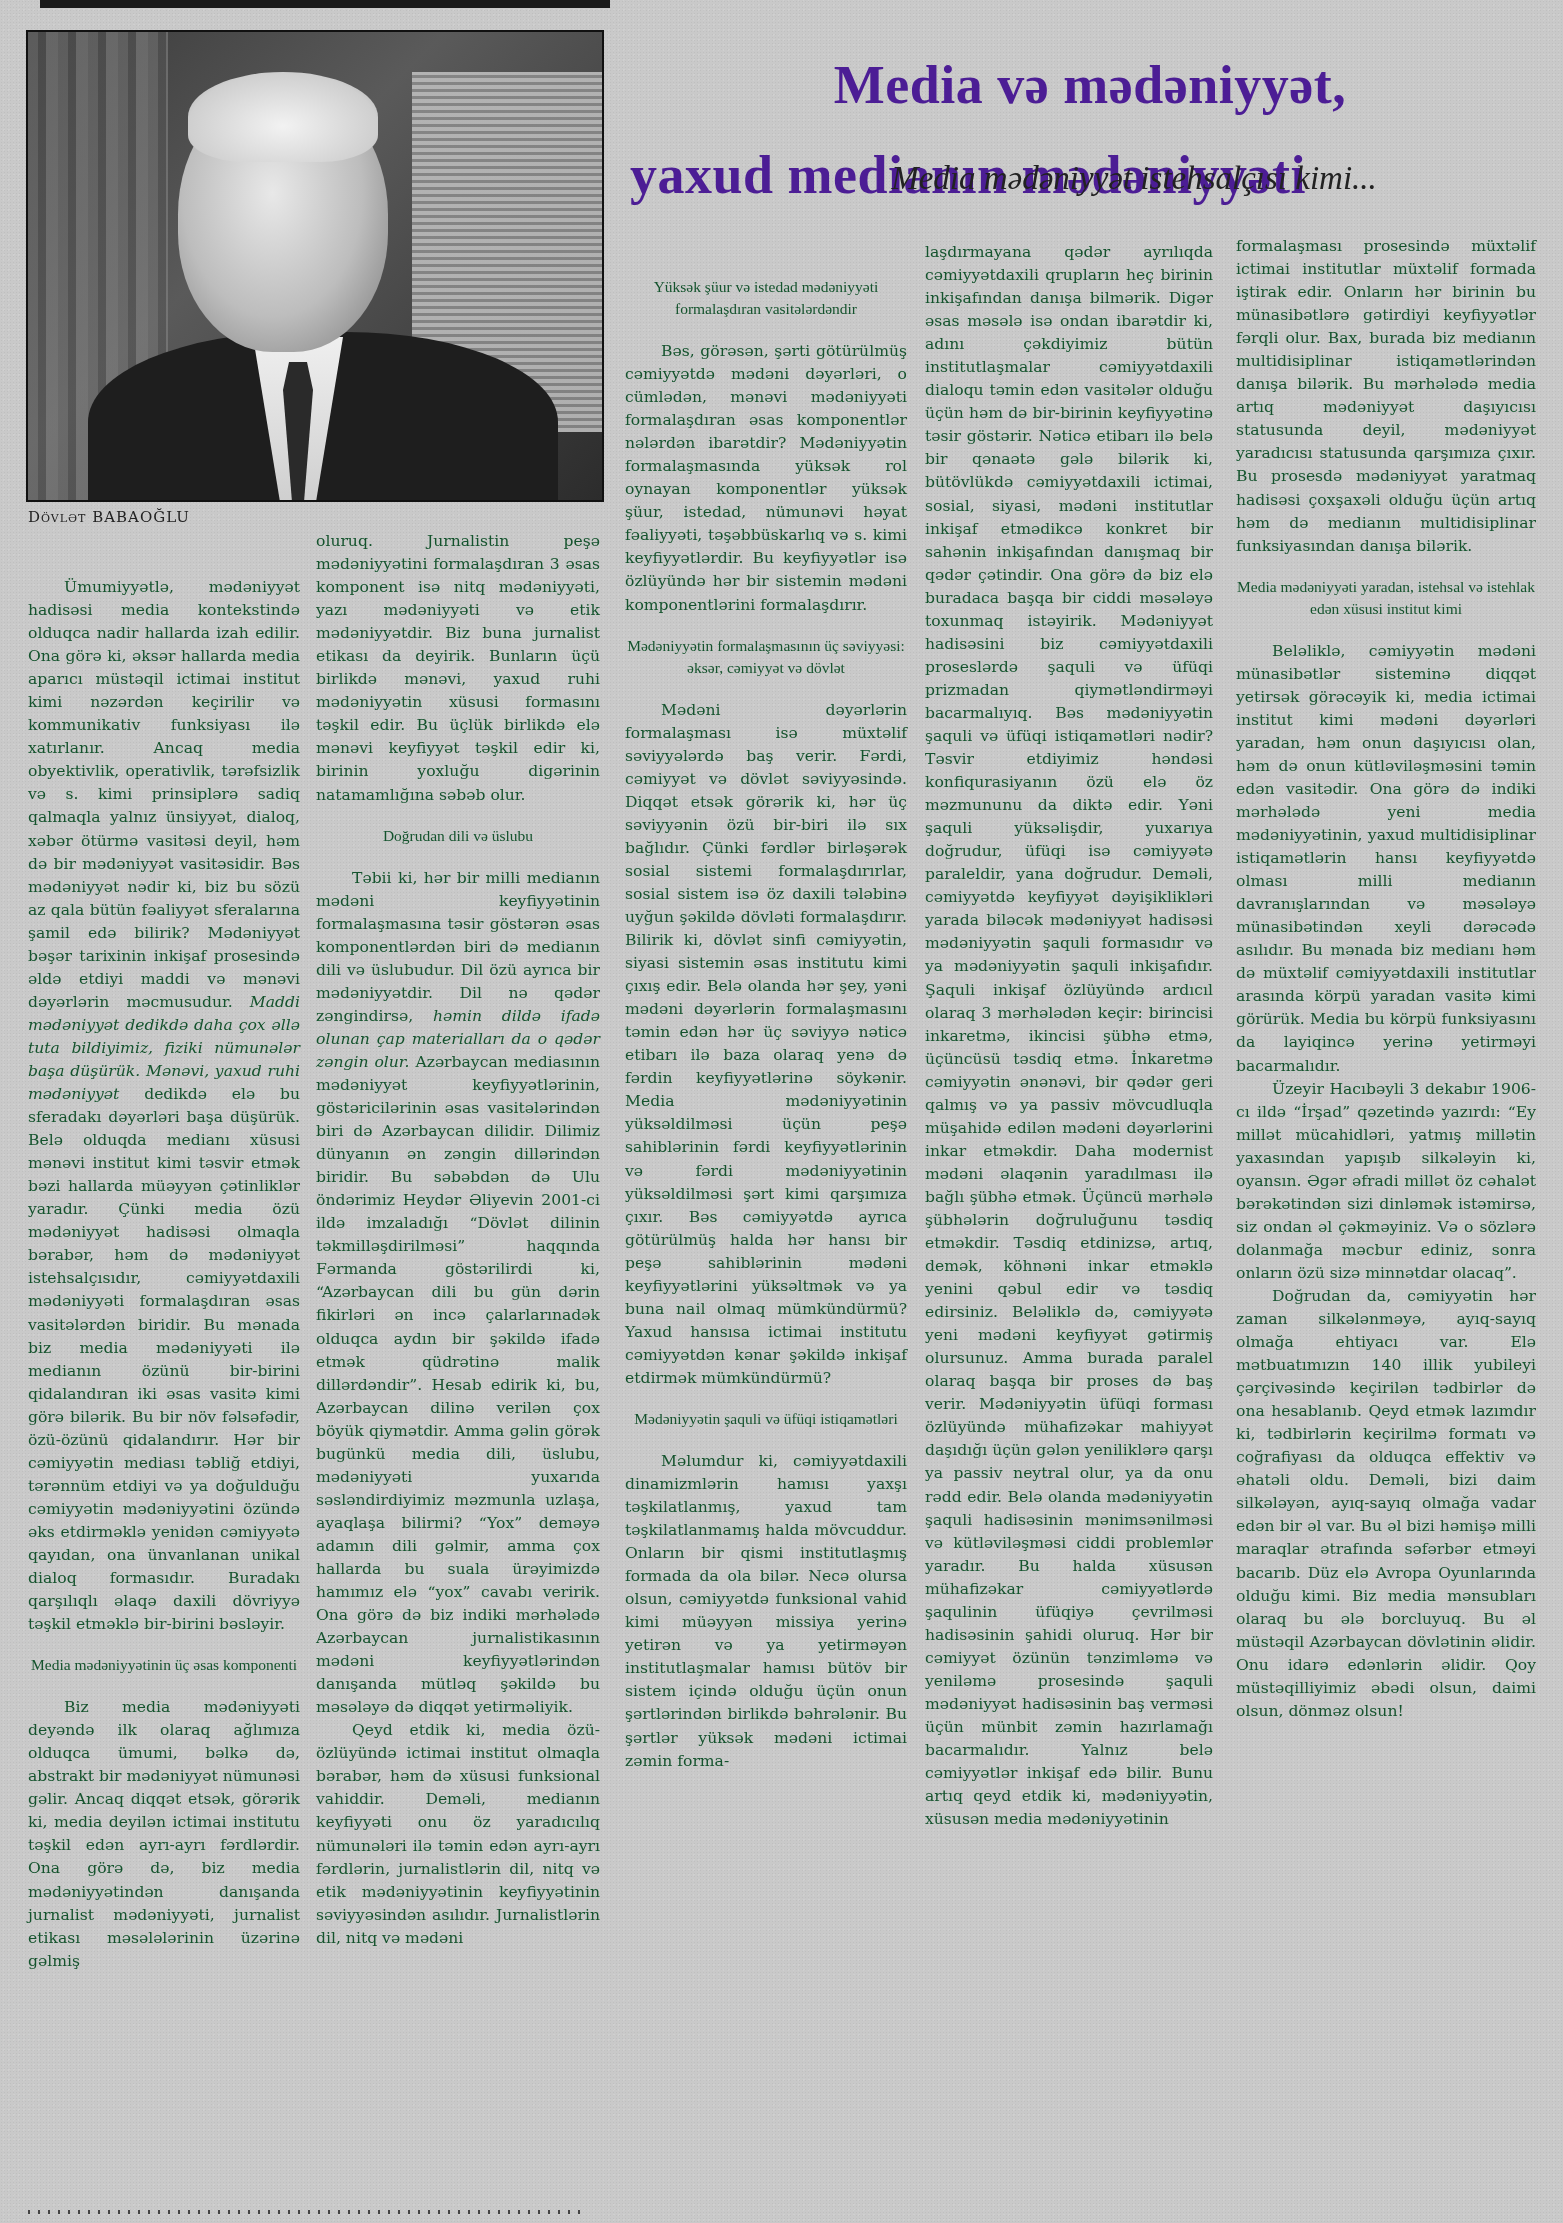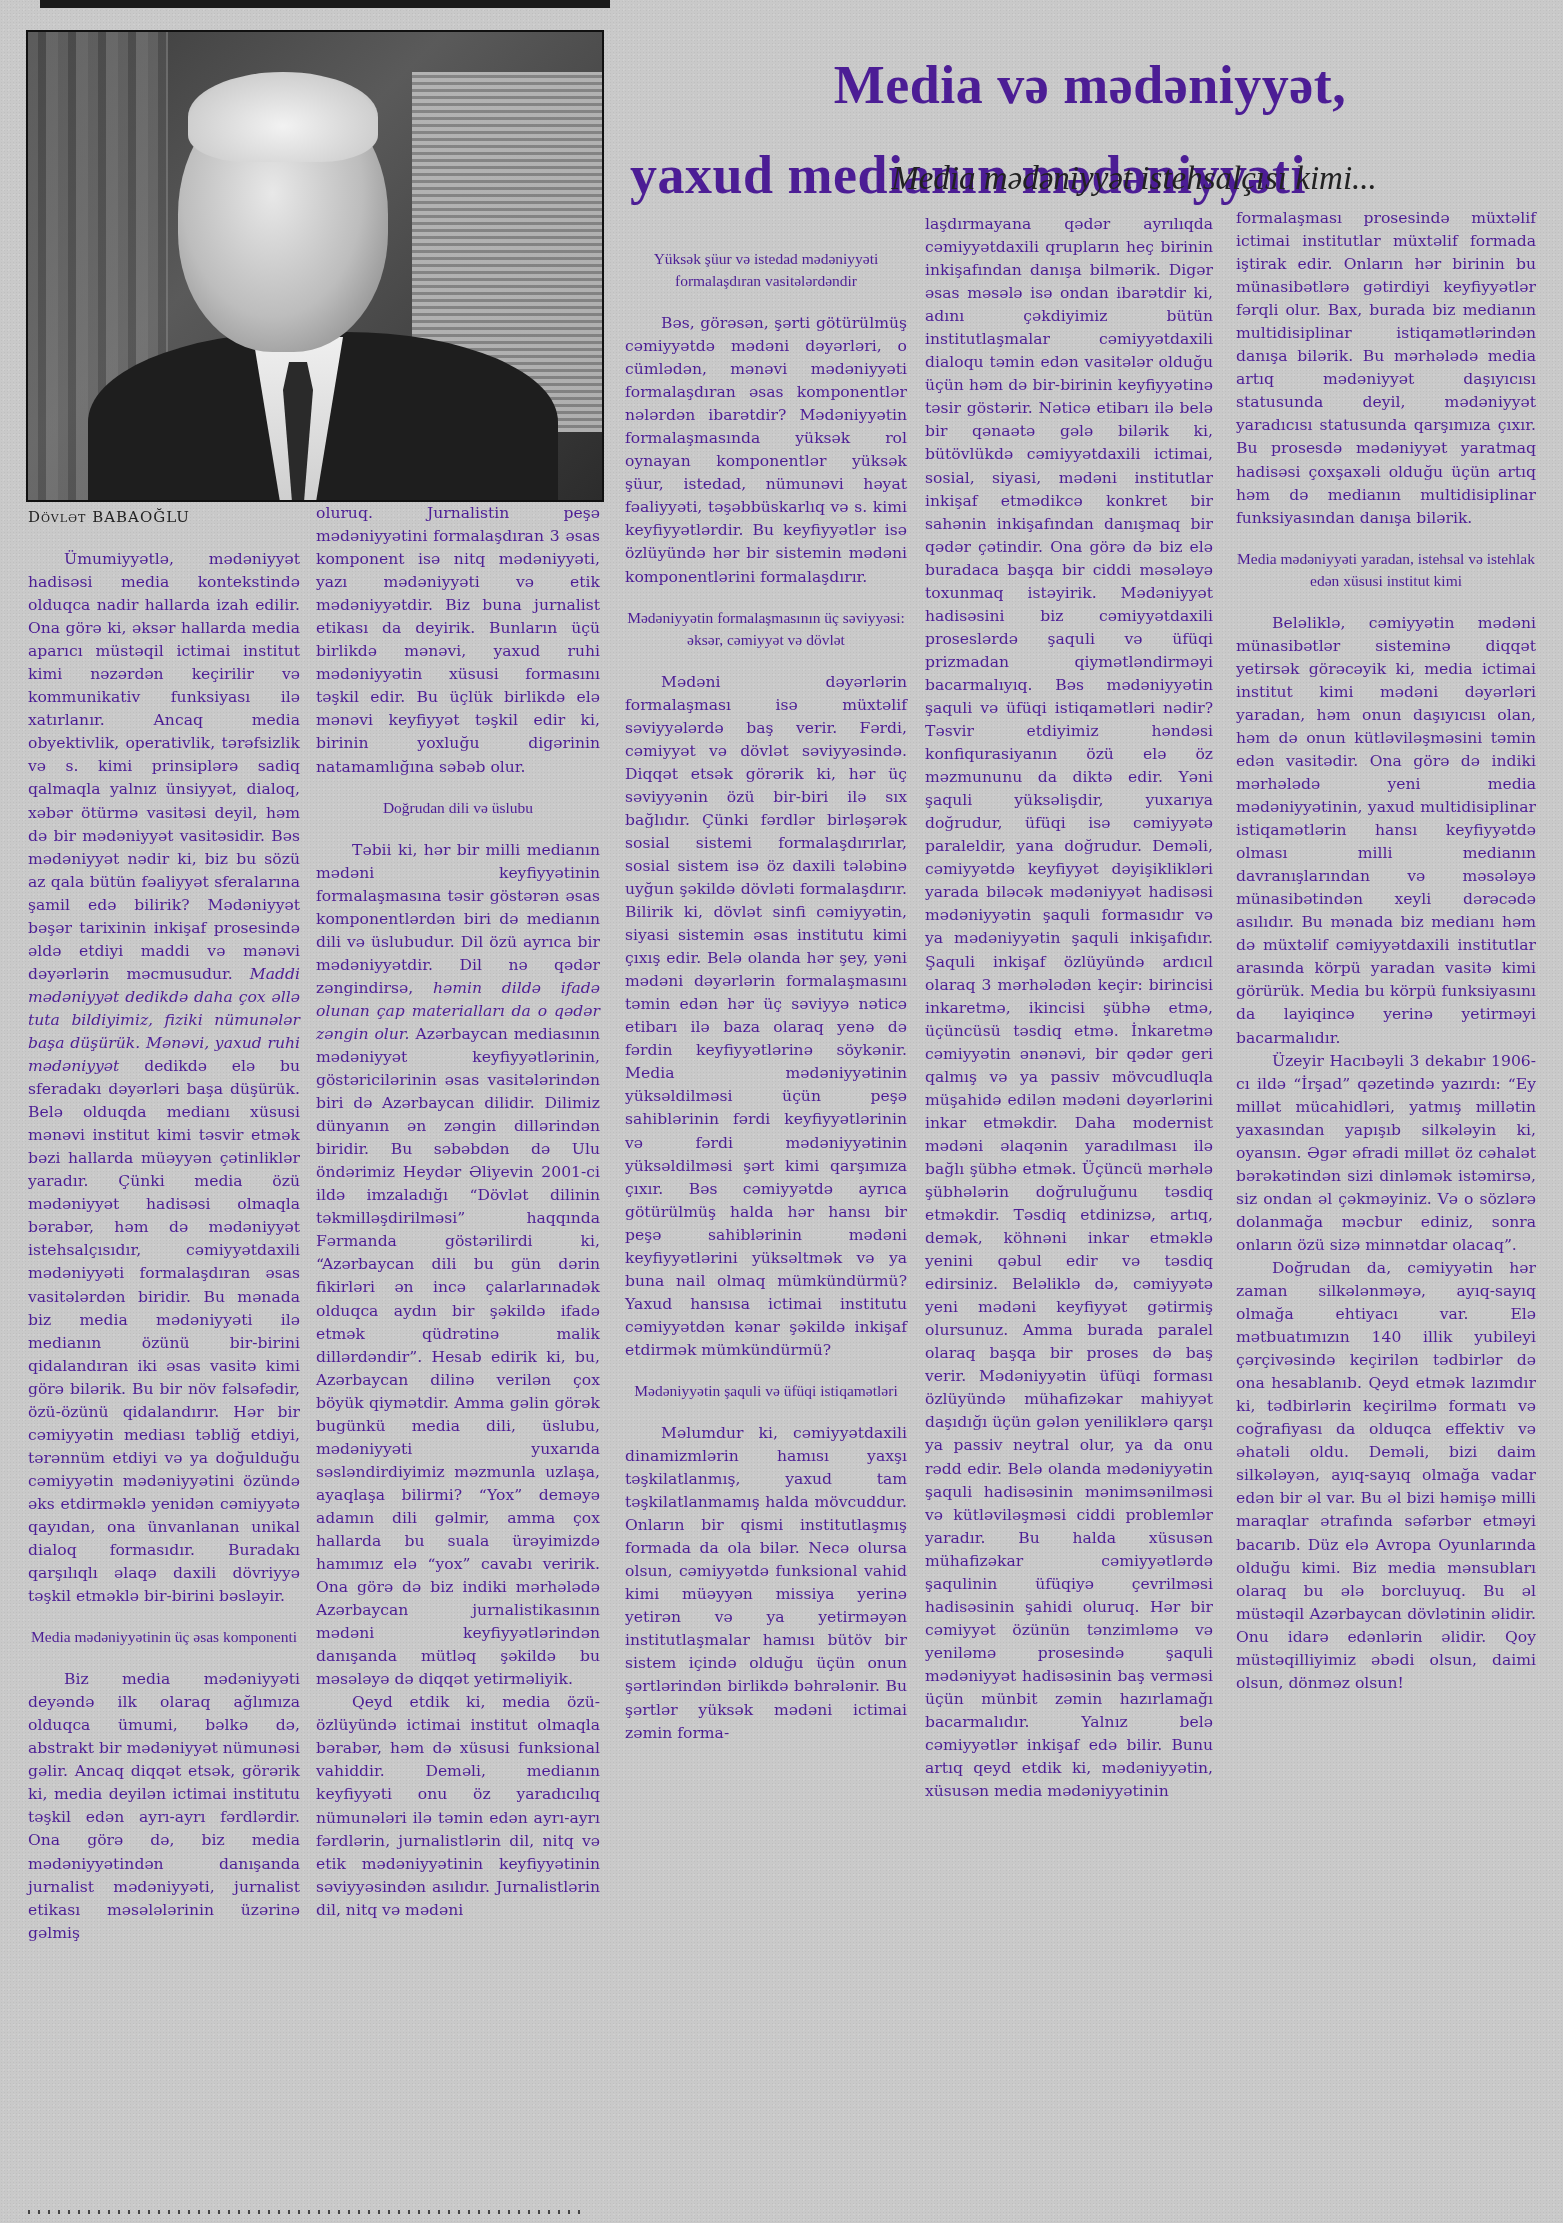--- a/index.html
+++ b/index.html
@@ -29,21 +29,21 @@
   .photo .suit { position: absolute; left: 60px; top: 300px; width: 470px; height: 200px; border-radius: 45% 45% 0 0; background: #1e1e1e; }
   .photo .shirt { position: absolute; left: 225px; top: 305px; width: 90px; height: 165px; background: linear-gradient(#efefef,#cfcfcf); clip-path: polygon(0 0,100% 0,70% 100%,30% 100%); }
   .photo .tie { position: absolute; left: 255px; top: 330px; width: 30px; height: 140px; background: #2a2a2a; clip-path: polygon(20% 0,80% 0,100% 20%,70% 100%,30% 100%,0 20%); }
 
   .headline { position: absolute; left: 620px; top: 18px; width: 940px; text-align: center; font-weight: bold; font-size: 54px; line-height: 62px; color: #4c1d95; font-family: "Liberation Serif", serif; letter-spacing: 0.5px; }
   .headline .l2 { text-align: left; padding-left: 10px; margin-top: 28px; }
   .subhead { position: absolute; left: 724px; top: 160px; width: 820px; text-align: center; font-style: italic; font-size: 33px; color: #222; font-family: "Liberation Serif", serif; }
 
   .byline { position: absolute; left: 28px; top: 508px; font-size: 15px; letter-spacing: 1px; font-variant: small-caps; color: #222; }
 
-  .col { position: absolute; font-size: 15.6px; line-height: 23.05px; text-align: justify; hyphens: auto; font-family: "DejaVu Serif", serif; color: #4c1d95; }
+  .col { position: absolute; font-size: 15.6px; line-height: 23.05px; text-align: justify; hyphens: auto; font-family: "DejaVu Serif", serif; color: #14532d; margin-top: 28px; }
   .col p { margin: 0; text-indent: 0; }
   .col p.ind { text-indent: 36px; }
   .col h3 { margin: 18px 0 20px; font-size: 15.5px; line-height: 22px; text-align: center; font-weight: normal; font-family: "Liberation Serif", serif; }
 
   #c1 { left: 28px; top: 548px; width: 272px; }
   #c2 { left: 316px; top: 502px; width: 284px; }
   #c3 { left: 625px; top: 230px; width: 282px; }
   #c4 { left: 925px; top: 213px; width: 288px; }
   #c5 { left: 1236px; top: 207px; width: 300px; }
   .dotline { position: absolute; left: 28px; top: 2210px; width: 560px; height: 4px; background: repeating-linear-gradient(90deg,#444 0 2px,transparent 2px 10px); }

